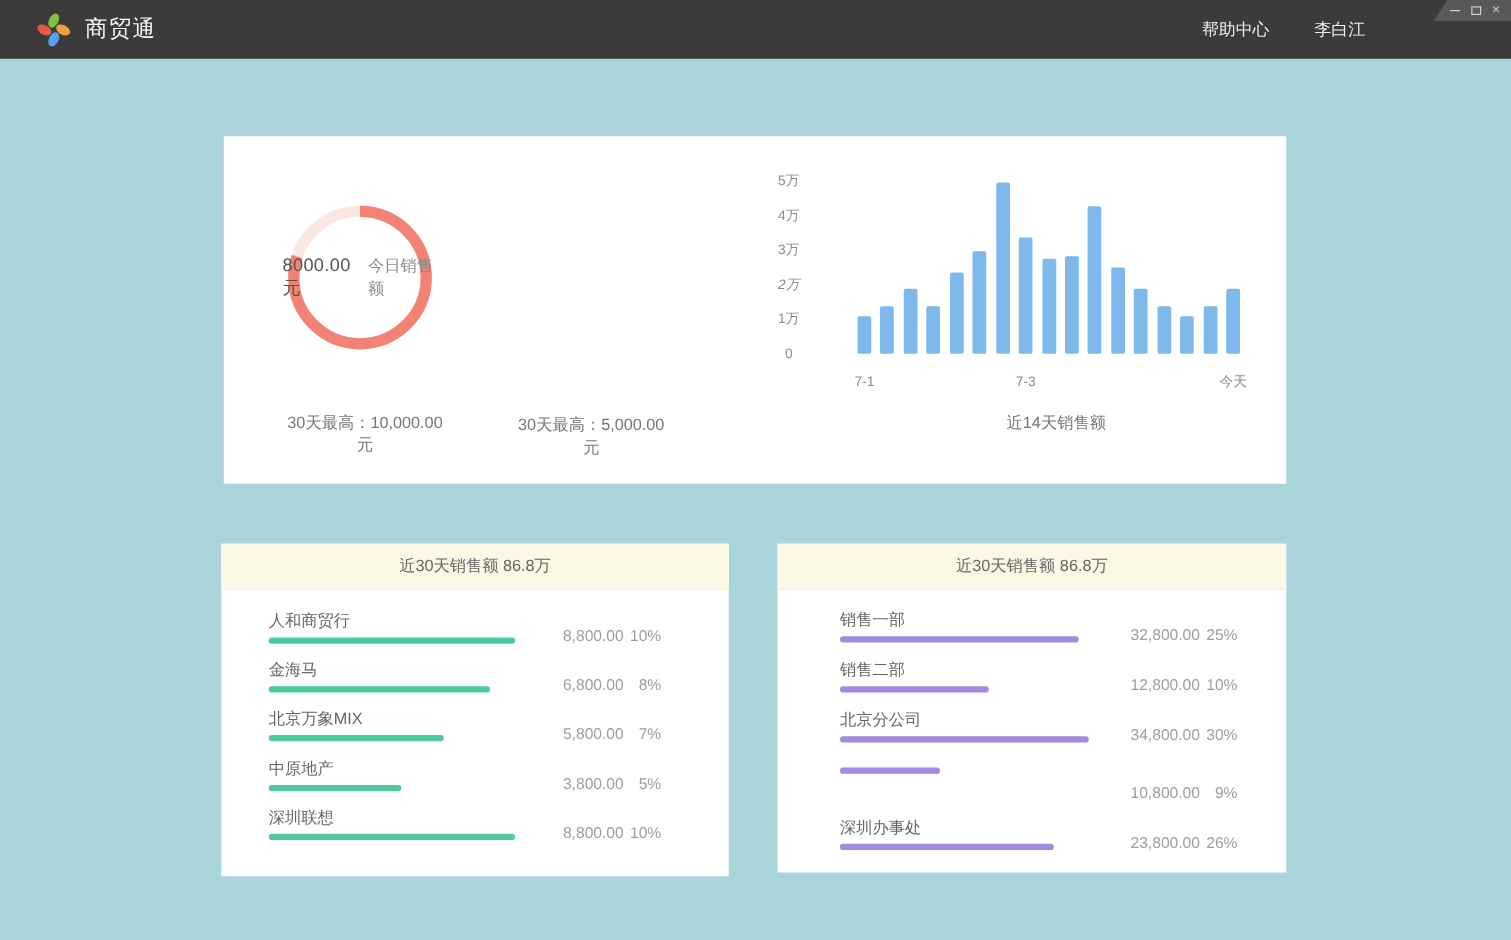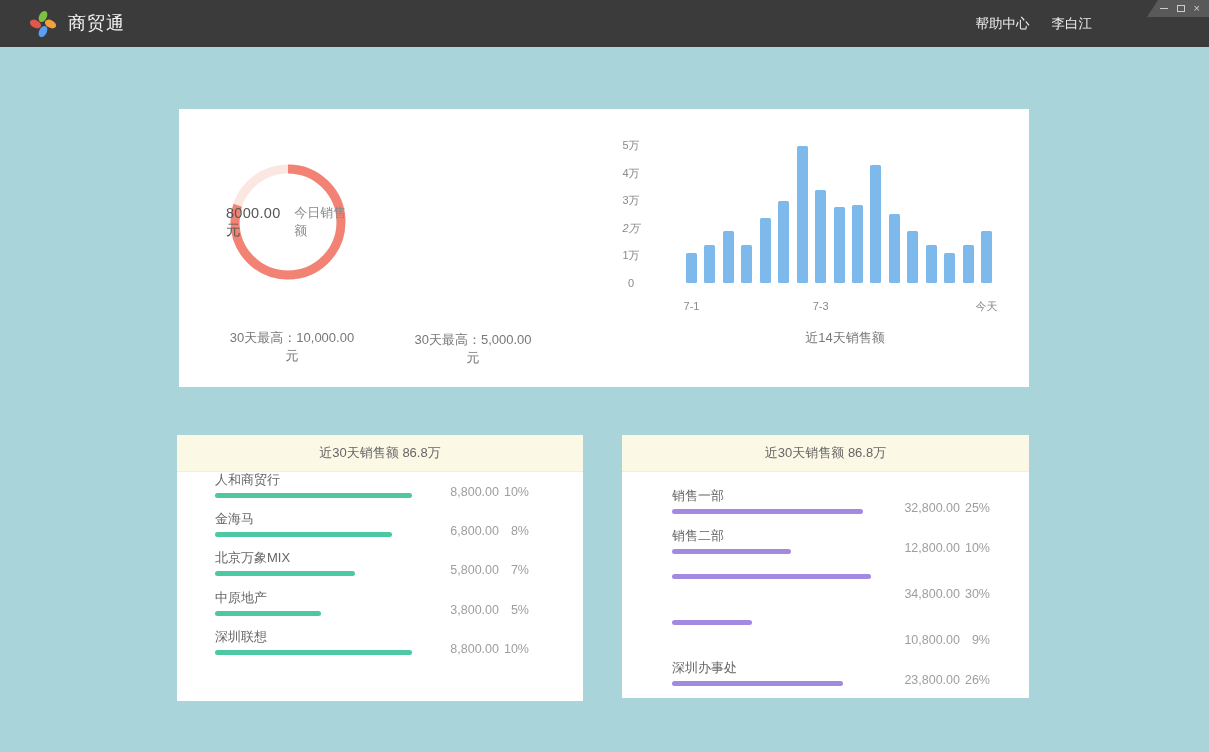--- a/index.html
+++ b/index.html
@@ -15,21 +15,21 @@
     position:absolute; top:0; left:0; width:1209px; height:47px;
     background:#3b3b3b;
   }
   .app-logo { position:absolute; left:27px; top:8px; width:32px; height:32px; }
   .app-title {
     position:absolute; left:68px; top:0; height:47px; line-height:47px;
     color:#f5f5f5; font-size:18px; letter-spacing:1px;
   }
   .header-menu {
     position:absolute; right:117px; top:0; height:47px;
-    display:flex; align-items:center; gap:22px;
+    display:flex; align-items:center; gap:36px;
   }
   .header-menu-item { color:#eeeeee; font-size:13.5px; cursor:pointer; }
   .window-controls {
     position:absolute; top:0; right:0; width:62px; height:17px;
     background:#595959;
     clip-path:polygon(11px 0, 100% 0, 100% 100%, 0 100%);
     display:flex; align-items:center; justify-content:flex-end;
     gap:9px; padding-right:9px;
   }
   .wc-btn { display:flex; align-items:center; justify-content:center; cursor:pointer; }
@@ -75,21 +75,21 @@
 
   
   #customers-panel   { left:177px; top:435px; width:406px; height:266px; }
   #departments-panel { left:622px; top:435px; width:407px; height:263px; }
   .panel-header {
     height:37px; background:#fbf8e6; border-bottom:1px solid #f2eed9;
     display:flex; align-items:center; justify-content:center;
     font-size:13px; color:#666666;
   }
   .panel-body { position:relative; }
-  #customers-panel   .panel-body { padding:0 54px 0 38px; }
+  #customers-panel   .panel-body { padding:17px 54px 0 38px; }
   #departments-panel .panel-body { padding:16px 39px 0 50px; }
   .rank-row { position:relative; }
   #customers-panel   .rank-row { height:39.2px; }
   #departments-panel .rank-row { height:40px; }
   .rank-name { font-size:13px; color:#666666; line-height:15px; }
   .rank-track { margin-top:6px; }
   #customers-panel   .rank-track { width:197px; }
   #departments-panel .rank-track { width:199px; }
   .rank-bar { height:5px; border-radius:2.5px; }
   .rank-right { position:absolute; right:0; top:13px; display:flex; }
@@ -249,20 +249,21 @@
         <div class="rank-name">销售二部</div>
         <div class="rank-track">
           <div class="rank-bar" style="width: 60%; background: rgb(161, 138, 224);"></div>
         </div>
         <div class="rank-right">
           <span class="rank-value">12,800.00</span>
           <span class="rank-pct">10%</span>
         </div>
       </div>
       <div class="rank-row">
+        <div class="rank-name">北京分公司</div>
         <div class="rank-track">
           <div class="rank-bar" style="width: 100%; background: rgb(161, 138, 224);"></div>
         </div>
         <div class="rank-right">
           <span class="rank-value">34,800.00</span>
           <span class="rank-pct">30%</span>
         </div>
       </div>
       <div class="rank-row">
         <div class="rank-track">

